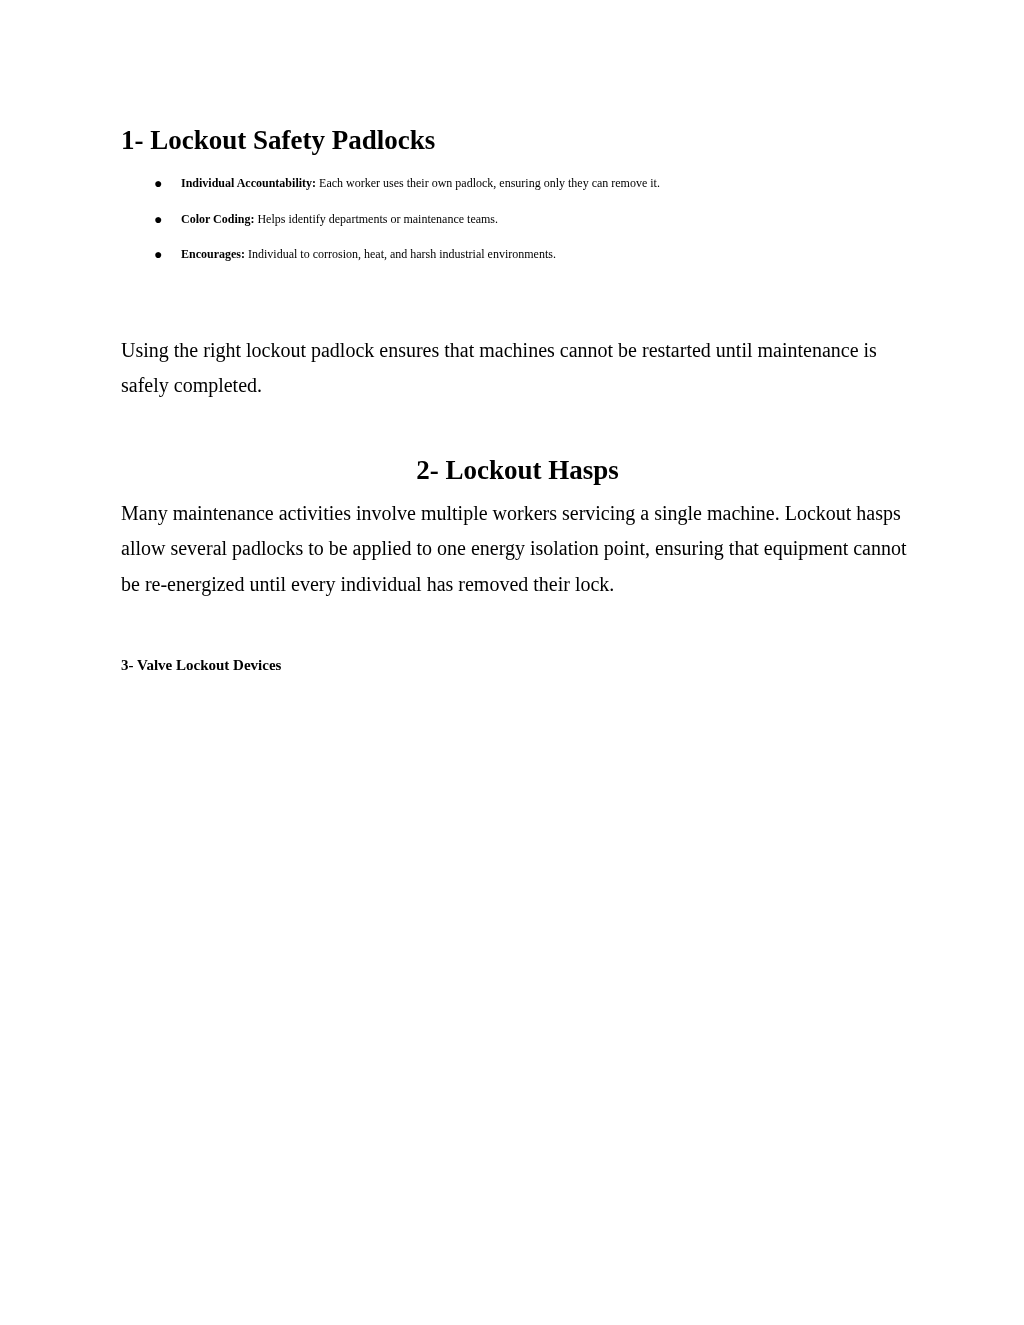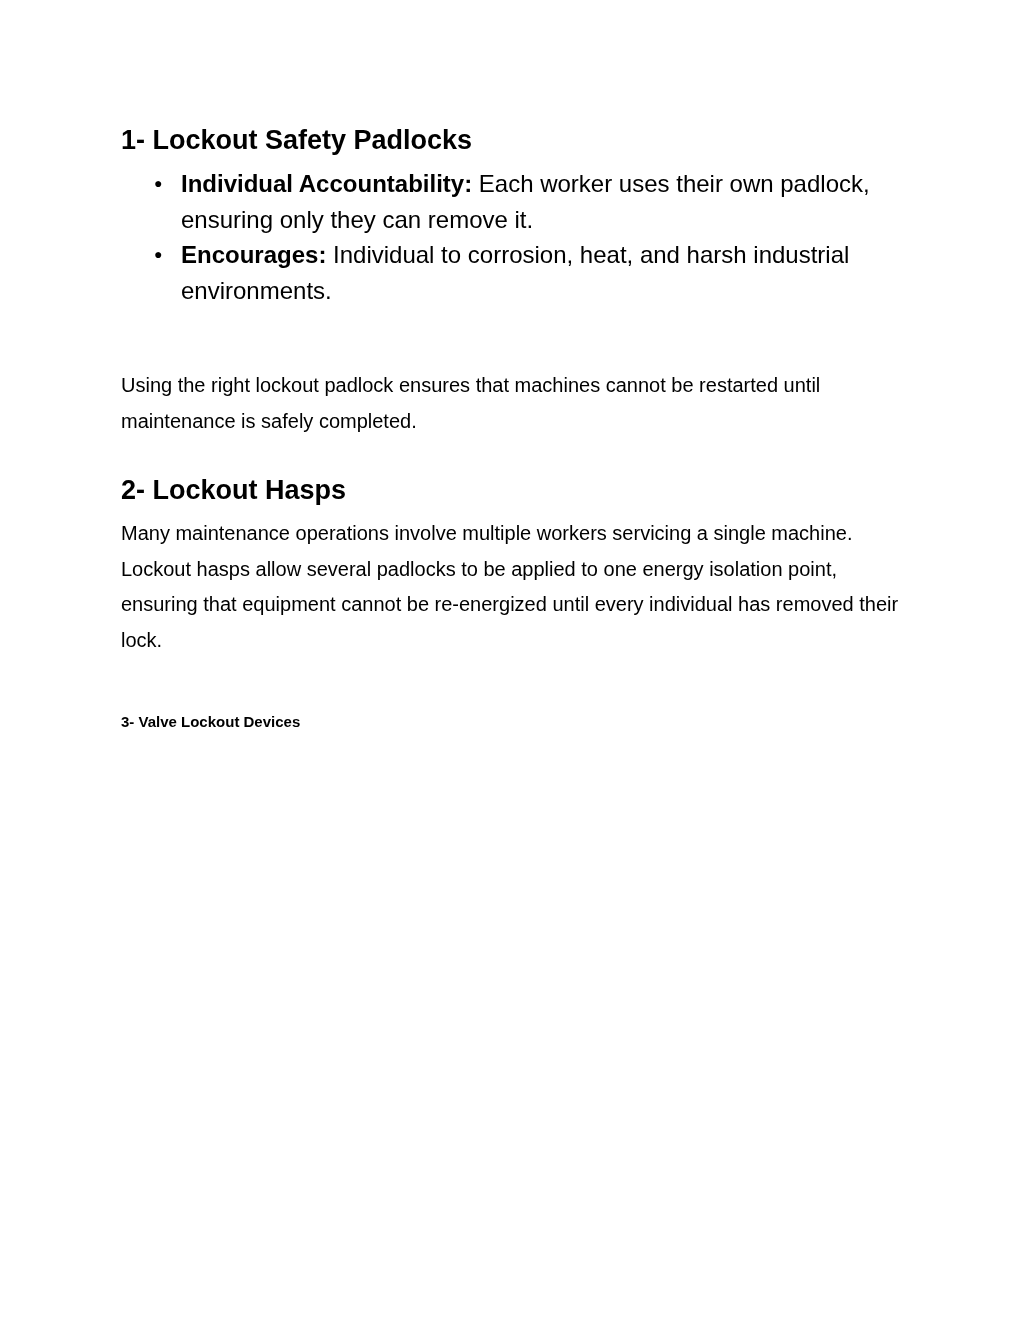--- a/index.html
+++ b/index.html
@@ -12,20 +12,21 @@
     height: 1325px;
     font-family: "Liberation Sans", "DejaVu Sans", sans-serif;
     color: #000000;
     overflow: hidden;
   }
   .page {
     box-sizing: border-box;
     width: 1024px;
     height: 1182px;
     padding: 122px 56px 0 121px;
+    font-family: Liberation Serif, serif;
   }
   .content {
     width: 793px;
   }
   p, h1, h2, h3, ul, li {
     margin: 0;
     padding: 0;
   }
   .h-main {
     font-size: 27px;
@@ -47,29 +48,30 @@
     margin-top: 46px;
   }
   .body-text {
     font-size: 20px;
     line-height: 35.5px;
   }
   .spacer-top {
     margin-top: 60px;
   }
   .section-gap {
-    margin-top: 33px;
+    margin-top: 48px;
+    text-align: center;
   }
   ul.bullets {
     list-style: none;
   }
   ul.bullets li {
     position: relative;
     padding-left: 60px;
-    font-size: 24px;
+    font-size: 12px;
     line-height: 35.5px;
   }
   ul.bullets li::before {
     content: "\25CF";
     position: absolute;
     left: 33px;
     top: 0;
     font-size: 14px;
     line-height: 35.5px;
   }
@@ -86,31 +88,34 @@
     <section>
       <h1 class="h-main">1- Lockout Safety Padlocks</h1>
 
 
 
       <ul class="bullets">
         <li>
           <span class="bold-lead">Individual Accountability:</span><span> Each worker uses their own padlock, ensuring only they can remove it.</span>
         </li>
         <li>
+          <span class="bold-lead">Color Coding:</span><span> Helps identify departments or maintenance teams.</span>
+        </li>
+        <li>
           <span class="bold-lead">Encourages:</span><span> Individual to corrosion, heat, and harsh industrial environments.</span>
         </li>
       </ul>
 
       <p class="body-text spacer-top">Using the right lockout padlock ensures that machines cannot be restarted until maintenance is safely completed.</p>
     </section>
 
     <section>
       <h1 class="h-main section-gap">2- Lockout Hasps</h1>
 
-      <p class="body-text">Many maintenance operations involve multiple workers servicing a single machine. Lockout hasps allow several padlocks to be applied to one energy isolation point, ensuring that equipment cannot be re-energized until every individual has removed their lock.</p>
+      <p class="body-text">Many maintenance activities involve multiple workers servicing a single machine. Lockout hasps allow several padlocks to be applied to one energy isolation point, ensuring that equipment cannot be re-energized until every individual has removed their lock.</p>
 
 
     </section>
 
     <section>
       <h3 class="h-small">3- Valve Lockout Devices</h3>
     </section>
 
   </div>
 </div>

